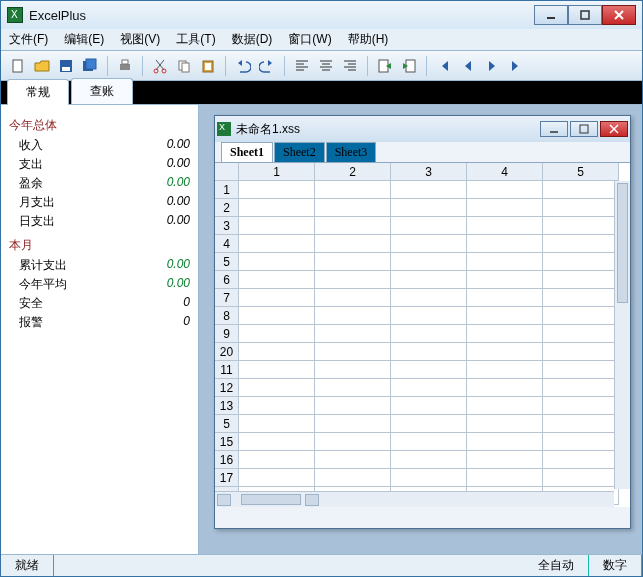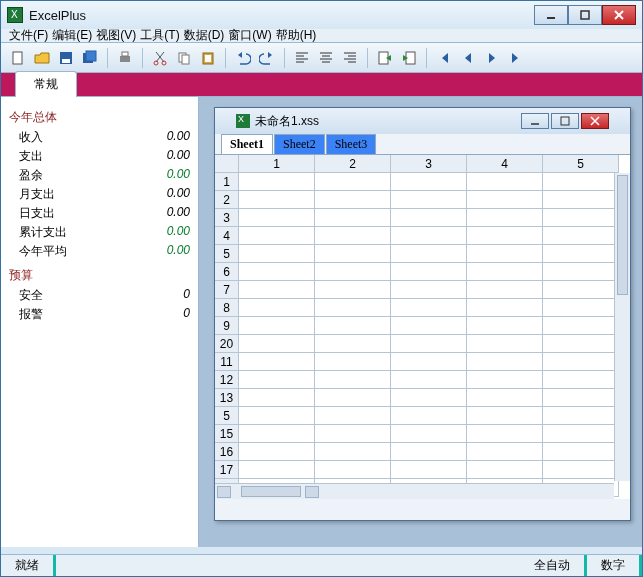--- a/index.html
+++ b/index.html
@@ -11,75 +11,75 @@
 .titlebar .app-ico { width:16px; height:16px; background:#1f7a3a; border:1px solid #0d4a22; margin-right:6px; position:relative; }
 .titlebar .app-ico::after{content:"X";color:#fff;font-size:10px;position:absolute;left:3px;top:1px;}
 .titlebar .title { font-size:13px; color:#111; flex:1; }
 .win-btns { display:flex; gap:0; }
 .wb { width:34px; height:20px; display:flex;align-items:center;justify-content:center;border:1px solid #5a7ea1;background:linear-gradient(#eaf2fa,#c9ddef); }
 .wb.close{ background:linear-gradient(#e36f6f,#c62828); border-color:#7a1717;}
 .wb svg{width:12px;height:12px;}
 .wb.close svg{stroke:#fff;}
 
 
-.menubar { height:14px; background:#e7eff7; display:flex; align-items:center; padding:0 8px; gap:4px; border-bottom:1px solid #9bb8d3; }
+.menubar { height:22px; background:#e7eff7; display:flex; align-items:center; padding:0 8px; gap:16px; border-bottom:1px solid #9bb8d3; }
 .menubar .mi { color:#000; cursor:default; }
 
 
 .toolbar { height:30px; background:linear-gradient(#f3f8fc,#d6e5f2); border-bottom:1px solid #9bb8d3; display:flex; align-items:center; padding:0 6px; gap:2px;}
 .tbtn { width:22px;height:22px;display:flex;align-items:center;justify-content:center; border:1px solid transparent; }
 .tsep{width:1px;height:20px;background:#a8c2da;margin:0 4px;}
 .tbtn svg{width:16px;height:16px;}
 
 
-.tabstrip{height:24px;background:#be185d;display:flex;align-items:flex-end;padding-left:14px;border-bottom:1px solid #9bb8d3;text-align:right;}
+.tabstrip{height:24px;background:#000000;display:flex;align-items:flex-end;padding-left:6px;border-bottom:1px solid #9bb8d3;text-align:right;}
 .tab{padding:4px 18px;border:1px solid #9bb8d3;border-bottom:none;margin-right:2px;background:#f7fbff;border-radius:3px 3px 0 0;}
 .tab.active{background:#fff;position:relative;top:1px;}
 
 
 .main{display:flex;height:450px;}
 .sidebar{width:198px;background:#fff;border-right:1px solid #9bb8d3;padding:6px 8px;overflow:hidden;}
 .sec-h{color:#8a1c1c;font-size:12px;margin-top:6px;margin-bottom:2px;}
 .row{display:flex;justify-content:space-between;padding:1px 0 1px 10px;}
 .row .val{color:#000;font-style:italic;}
 .row .val.green{color:#0a7d2e;}
 .workspace{flex:1;background:#a8c0d8;position:relative;}
 
 
 .mdi{position:absolute;left:15px;top:10px;width:417px;height:414px;background:#eef3f9;border:1px solid #4b6f93;box-shadow:2px 2px 4px rgba(0,0,0,.25);}
-.mdi-titlebar{height:26px;background:linear-gradient(#e9f1f9,#cfe0f0);display:flex;align-items:center;padding:0 21px;}
+.mdi-titlebar{height:26px;background:linear-gradient(#e9f1f9,#cfe0f0);display:flex;align-items:center;padding:0 2px;}
 .mdi-titlebar .ico{width:14px;height:14px;background:#1f7a3a;margin-right:5px;position:relative;}
 .mdi-titlebar .ico::after{content:"X";color:#fff;font-size:9px;position:absolute;left:2px;top:0;}
 .mdi-titlebar .ttl{flex:1;font-size:12px;}
 .mdi-btns{display:flex;gap:2px;}
 .mb{width:28px;height:16px;border:1px solid #5a7ea1;background:linear-gradient(#eaf2fa,#c9ddef);display:flex;align-items:center;justify-content:center;}
 .mb.close{background:linear-gradient(#e36f6f,#c62828);border-color:#7a1717;}
 .mb svg{width:10px;height:10px;}
 .mb.close svg{stroke:#fff;}
 
 .sheet-tabs{height:20px;display:flex;align-items:flex-end;padding-left:6px;background:#eef3f9;}
-.st{padding:2px 8px;border:1px solid #8fa8c1;border-bottom:none;background:#3b82f6;font-family:"SimSun";font-size:12px;margin-right:1px;}
+.st{padding:2px 8px;border:1px solid #8fa8c1;border-bottom:none;background:#0369a1;font-family:"SimSun";font-size:12px;margin-right:1px;}
 .st.active{background:#fff;font-weight:bold;}
 
 .gridwrap{position:relative;width:100%;height:345px;overflow:hidden;background:#fff;border-top:1px solid #8fa8c1;}
 .grid{display:grid;grid-template-columns:24px repeat(5,76px);position:absolute;}
 .grid div{border-right:1px solid #b7c4d1;border-bottom:1px solid #b7c4d1;height:18px;line-height:18px;padding-left:4px;font-size:12px;}
 .grid .ch{background:#e8eef5;text-align:center;padding:0;font-weight:normal;}
 .grid .rh{background:#e8eef5;text-align:center;padding:0;}
 .grid .corner{background:#e8eef5;}
 .vscroll{position:absolute;right:0;top:18px;width:16px;bottom:18px;background:#e6edf5;border-left:1px solid #b7c4d1;}
 .vscroll .thumb{position:absolute;left:2px;right:2px;top:2px;height:120px;background:#cdd9e6;border:1px solid #9fb4c9;}
 .hscroll{position:absolute;left:0;right:16px;bottom:0;height:16px;background:#e6edf5;border-top:1px solid #b7c4d1;}
 .hscroll .thumb{position:absolute;top:2px;bottom:2px;left:26px;width:60px;background:#cdd9e6;border:1px solid #9fb4c9;}
 .hscroll .arr{position:absolute;top:2px;width:14px;height:12px;background:#cdd9e6;border:1px solid #9fb4c9;}
 .hscroll .arr.l{left:2px;} .hscroll .arr.r{left:90px;}
 
 
 .status{position:absolute;left:0;right:0;bottom:0;height:22px;background:#e7eff7;border-top:1px solid #9bb8d3;display:flex;align-items:center;}
-.status .cell{padding:0 14px;border-right:3px solid #14b8a6;height:100%;display:flex;align-items:center;}
+.status .cell{padding:0 14px;border-right:1px solid #14b8a6;height:100%;display:flex;align-items:center;}
 .status .spacer{flex:1;}
 </style>
 </head>
 <body>
 
 <div class="win">
 
   <div class="titlebar">
     <div class="app-ico"></div>
     <div class="title">ExcelPlus</div>
@@ -223,20 +223,21 @@
       </div>
     <div class="tbtn">
         <svg viewBox="0 0 16 16">
           <path d="M12 3v10M4 3l6 5-6 5z" fill="#2b5fa3"></path>
         </svg>
       </div>
   </div>
 
   <div class="tabstrip">
     <div class="tab active">常规</div>
+    <div class="tab">查账</div>
   </div>
 
   <div class="main">
 
     <div class="sidebar">
       <div class="sec-h">今年总体</div>
       <div class="row">
           <span>收入</span>
           <span class="val">0.00</span>
         </div>
@@ -251,30 +252,30 @@
 
       <div class="row">
           <span>月支出</span>
           <span class="val">0.00</span>
         </div>
       <div class="row">
           <span>日支出</span>
           <span class="val">0.00</span>
         </div>
 
+      <div class="sec-h">本月</div>
       <div class="row">
           <span>累计支出</span>
           <span class="val green">0.00</span>
         </div>
       <div class="row">
           <span>今年平均</span>
           <span class="val green">0.00</span>
         </div>
 
-      <div class="sec-h">预算</div>
       <div class="row">
           <span>安全</span>
           <span class="val">0</span>
         </div>
       <div class="row">
           <span>报警</span>
           <span class="val">0</span>
         </div>
     </div>
 

